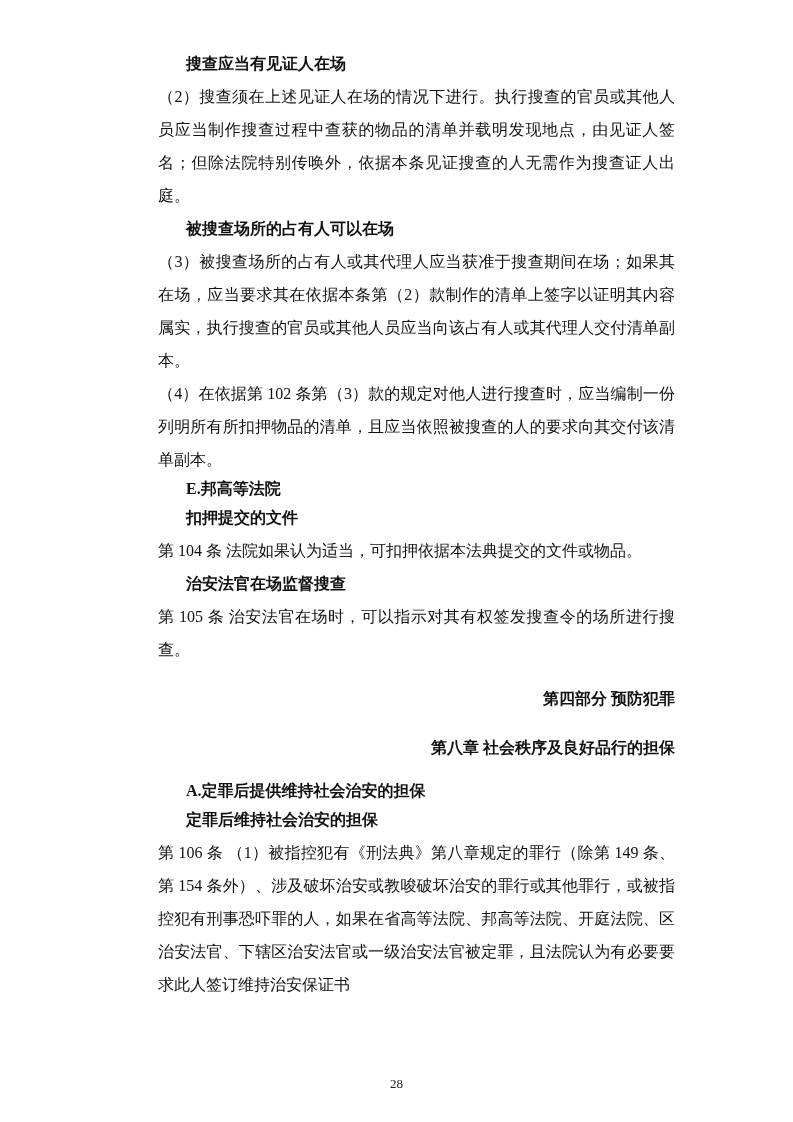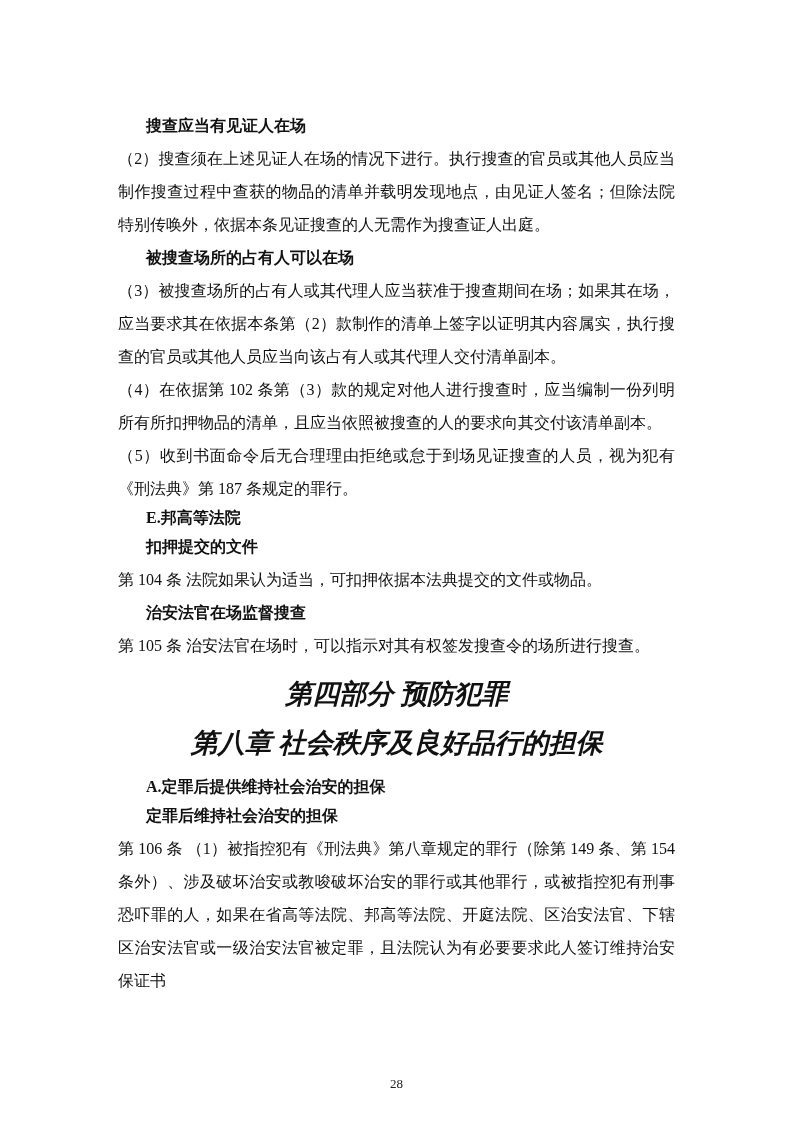--- a/index.html
+++ b/index.html
@@ -10,47 +10,47 @@
   .page {
     position: relative;
     width: 793px;
     height: 1122px;
     background: #ffffff;
     color: #111111;
     font-family: "Liberation Serif", "DejaVu Serif", serif;
     overflow: hidden;
   }
   .content {
-    padding: 109px 118px 0 118px;
+    padding: 47px 118px 0 118px;
+    margin-left: 40px;
   }
   .para {
     font-size: 16px;
     line-height: 33px;
     text-align: justify;
     text-justify: inter-character;
     margin: 0;
     word-break: break-all;
   }
   .sub {
     font-size: 16px;
     line-height: 33px;
     font-weight: bold;
     padding-left: 28px;
     margin: 0;
   }
   .sub.tight {
     line-height: 25px;
   }
   .part-heading, .chapter-heading {
-    font-size: 27px;
+    font-size: 16px;
     font-weight: bold;
-    text-align: center;
+    text-align: right;
     line-height: 33px;
     margin: 16px 0 0 0;
-    font-style: italic;
   }
   .chapter-heading {
     margin-bottom: 14px;
   }
   .footer {
     position: absolute;
     left: 0;
     right: 0;
     top: 1072px;
     text-align: center;
@@ -69,21 +69,20 @@
 
 
     <p class="para">（2）搜查须在上述见证人在场的情况下进行。执行搜查的官员或其他人员应当制作搜查过程中查获的物品的清单并载明发现地点，由见证人签名；但除法院特别传唤外，依据本条见证搜查的人无需作为搜查证人出庭。</p>
 
     <p class="sub">被搜查场所的占有人可以在场</p>
 
     <p class="para">（3）被搜查场所的占有人或其代理人应当获准于搜查期间在场；如果其在场，应当要求其在依据本条第（2）款制作的清单上签字以证明其内容属实，执行搜查的官员或其他人员应当向该占有人或其代理人交付清单副本。</p>
 
     <p class="para">（4）在依据第 102 条第（3）款的规定对他人进行搜查时，应当编制一份列明所有所扣押物品的清单，且应当依照被搜查的人的要求向其交付该清单副本。</p>
 
-    <p class="para">（5）收到书面命令后无合理理由拒绝或怠于到场见证搜查的人员，视为犯有《刑法典》第 187 条规定的罪行。</p>
 
     <p class="sub tight">E.邦高等法院</p>
 
     <p class="sub">扣押提交的文件</p>
 
     <p class="para">第 104 条 法院如果认为适当，可扣押依据本法典提交的文件或物品。</p>
 
     <p class="sub">治安法官在场监督搜查</p>
 
     <p class="para">第 105 条 治安法官在场时，可以指示对其有权签发搜查令的场所进行搜查。</p>

